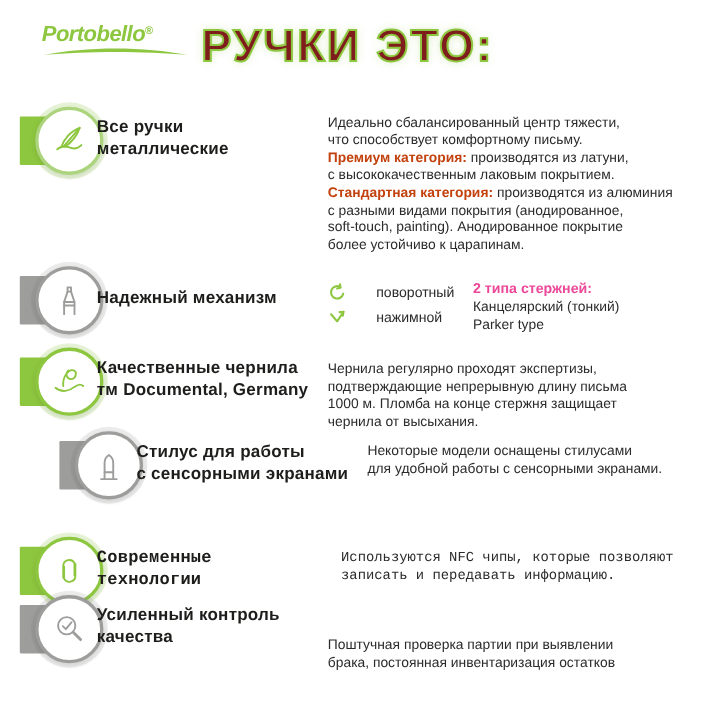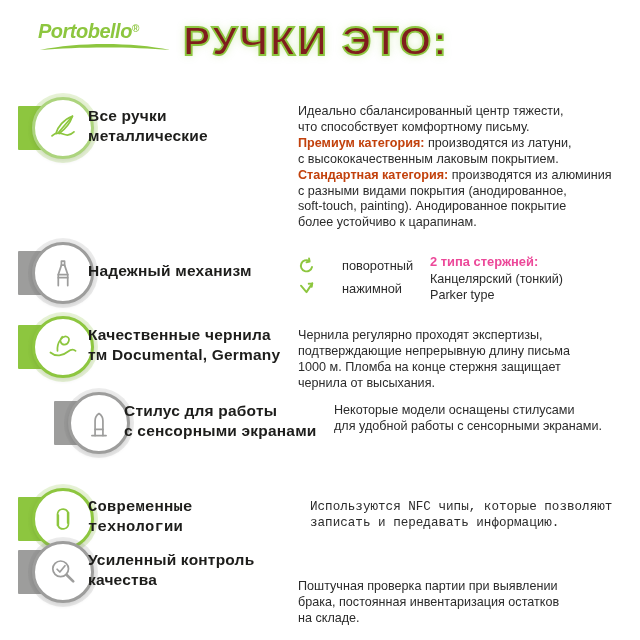--- a/index.html
+++ b/index.html
@@ -223,18 +223,17 @@
             <path d="M20.5 24.5l3.5 3.5 6.5-8"></path>
           </svg>
         </div>
         <h3 class="rowtitle">
           <span class="tl">Усиленный контроль</span>
           <span class="tl">качества</span>
         </h3>
         <div class="rowdesc">
           <div class="dl"><span>Поштучная проверка партии при выявлении</span></div>
           <div class="dl"><span>брака, постоянная инвентаризация остатков</span></div>
-          <div class="dl"><span>на складе.</span></div>
         </div>
       </div>
     </main>
 
 </div>
 
 </body></html>

